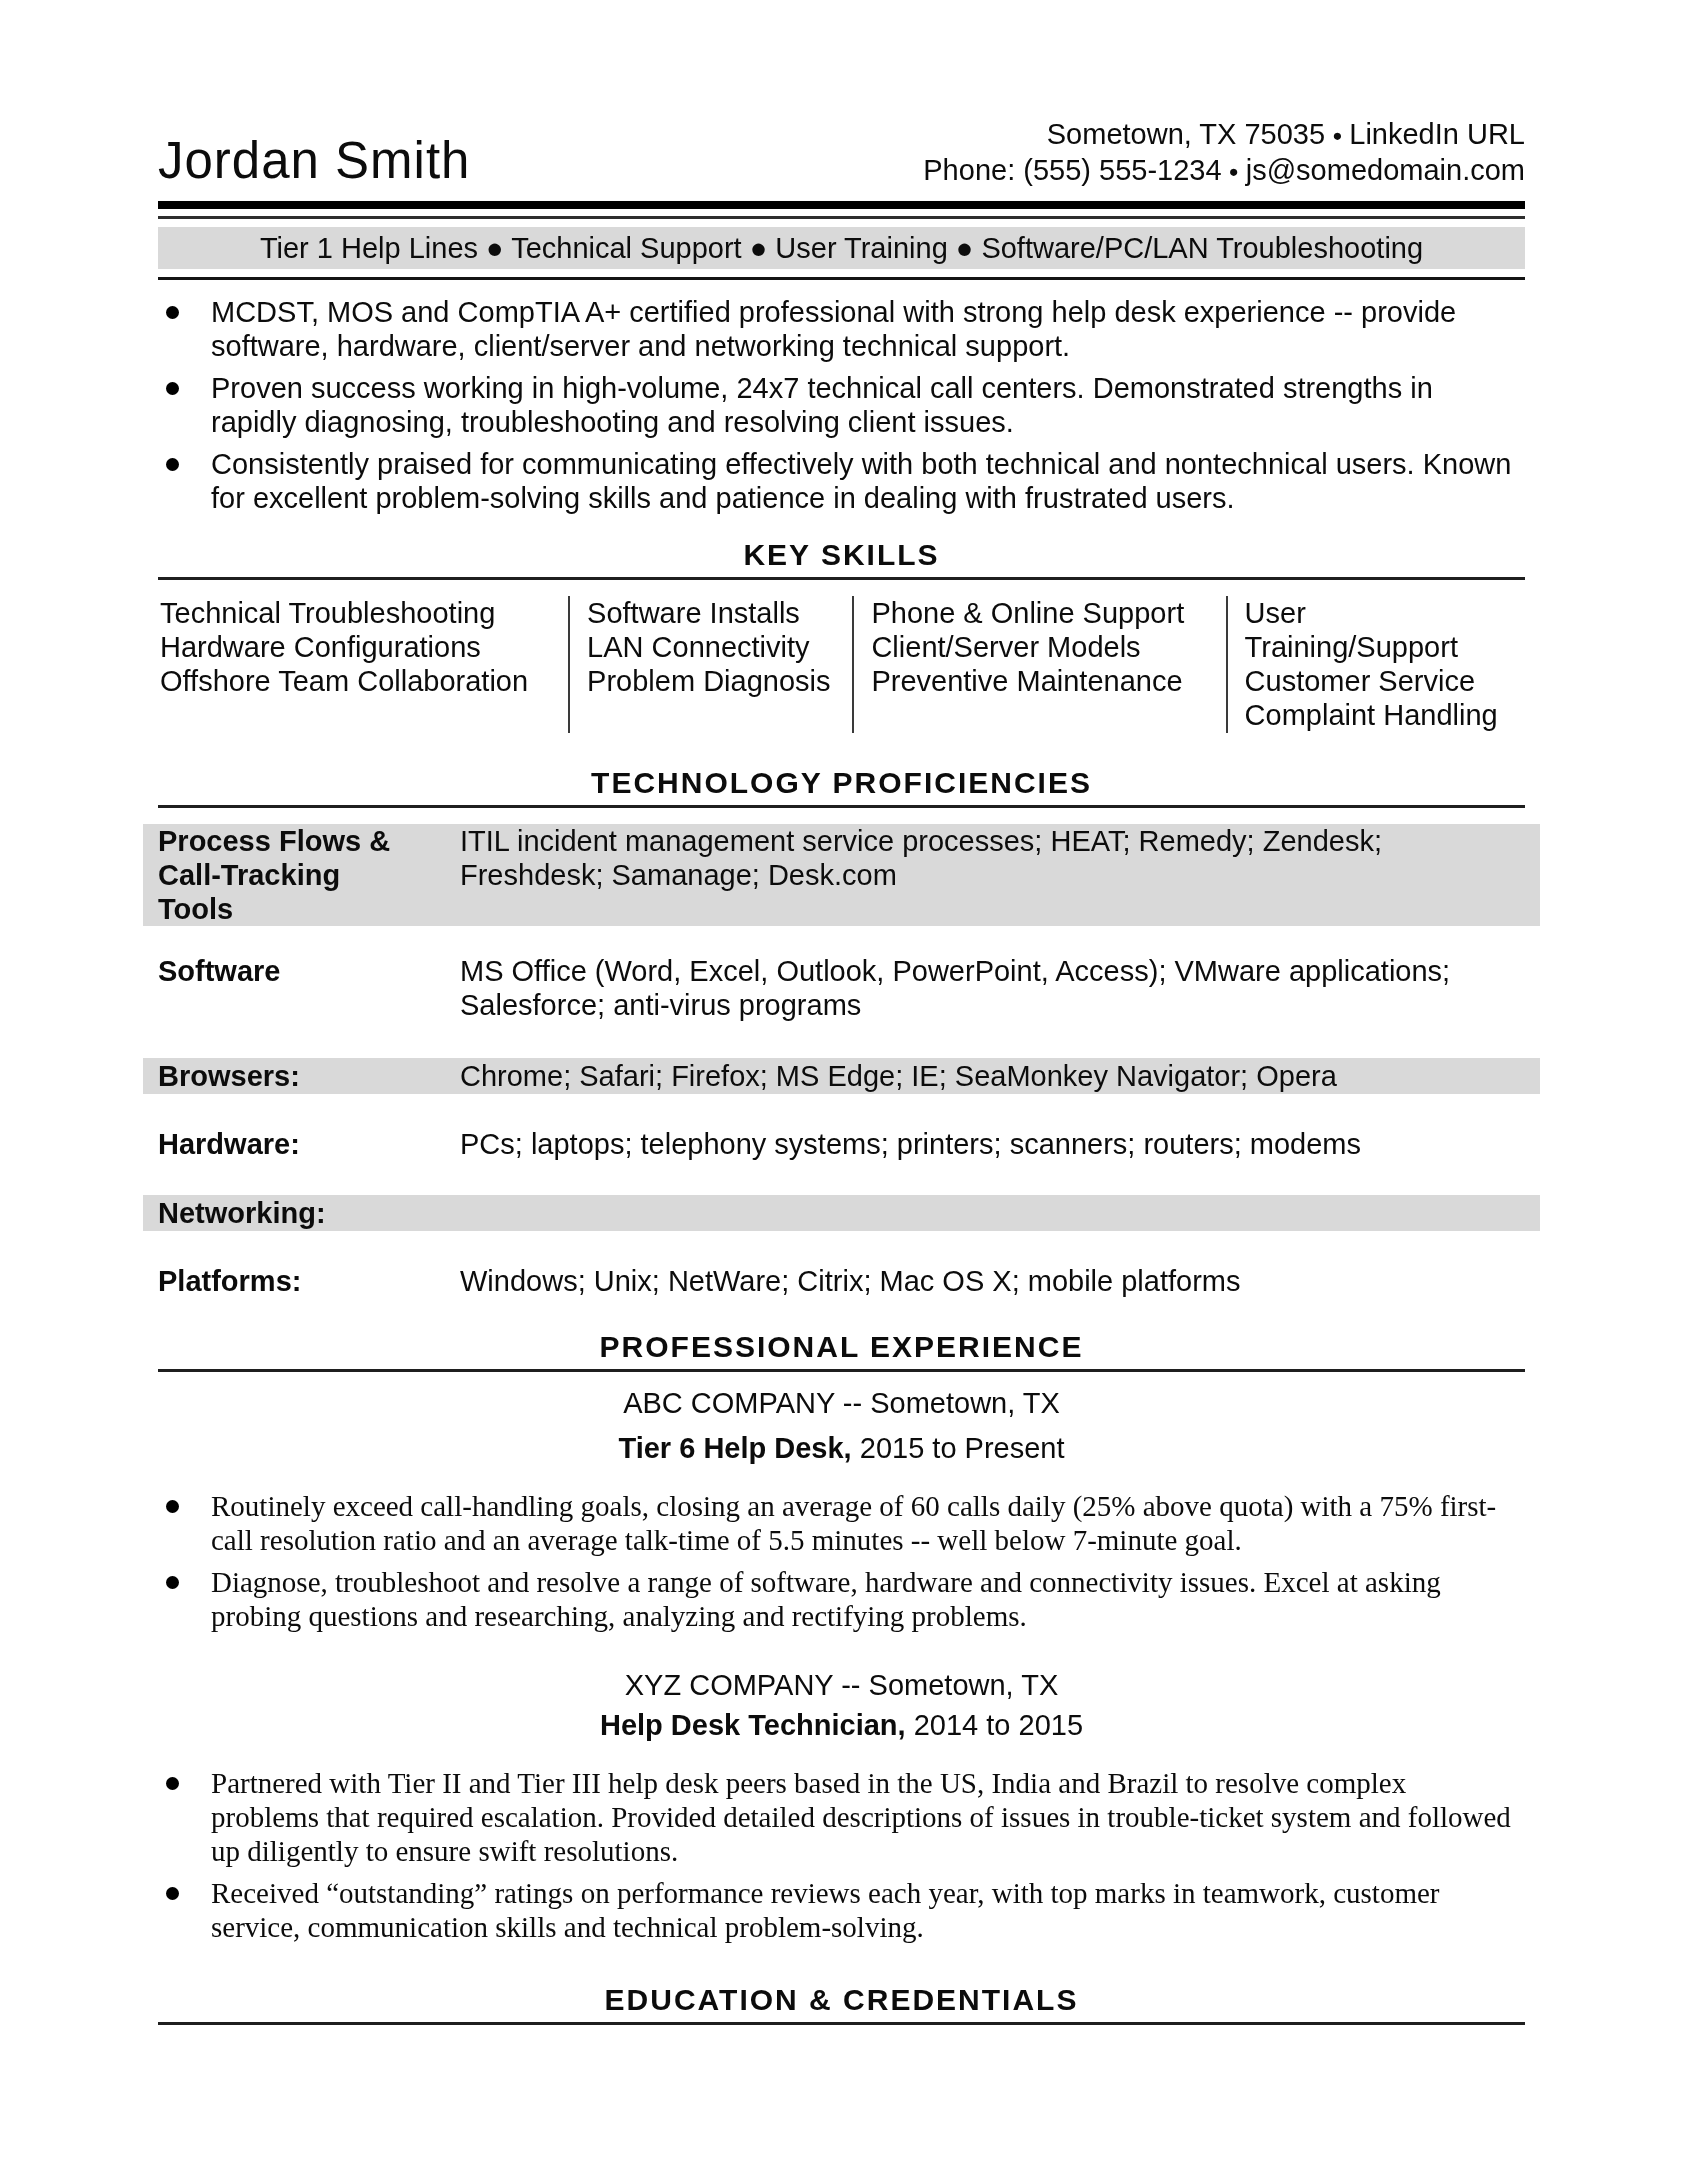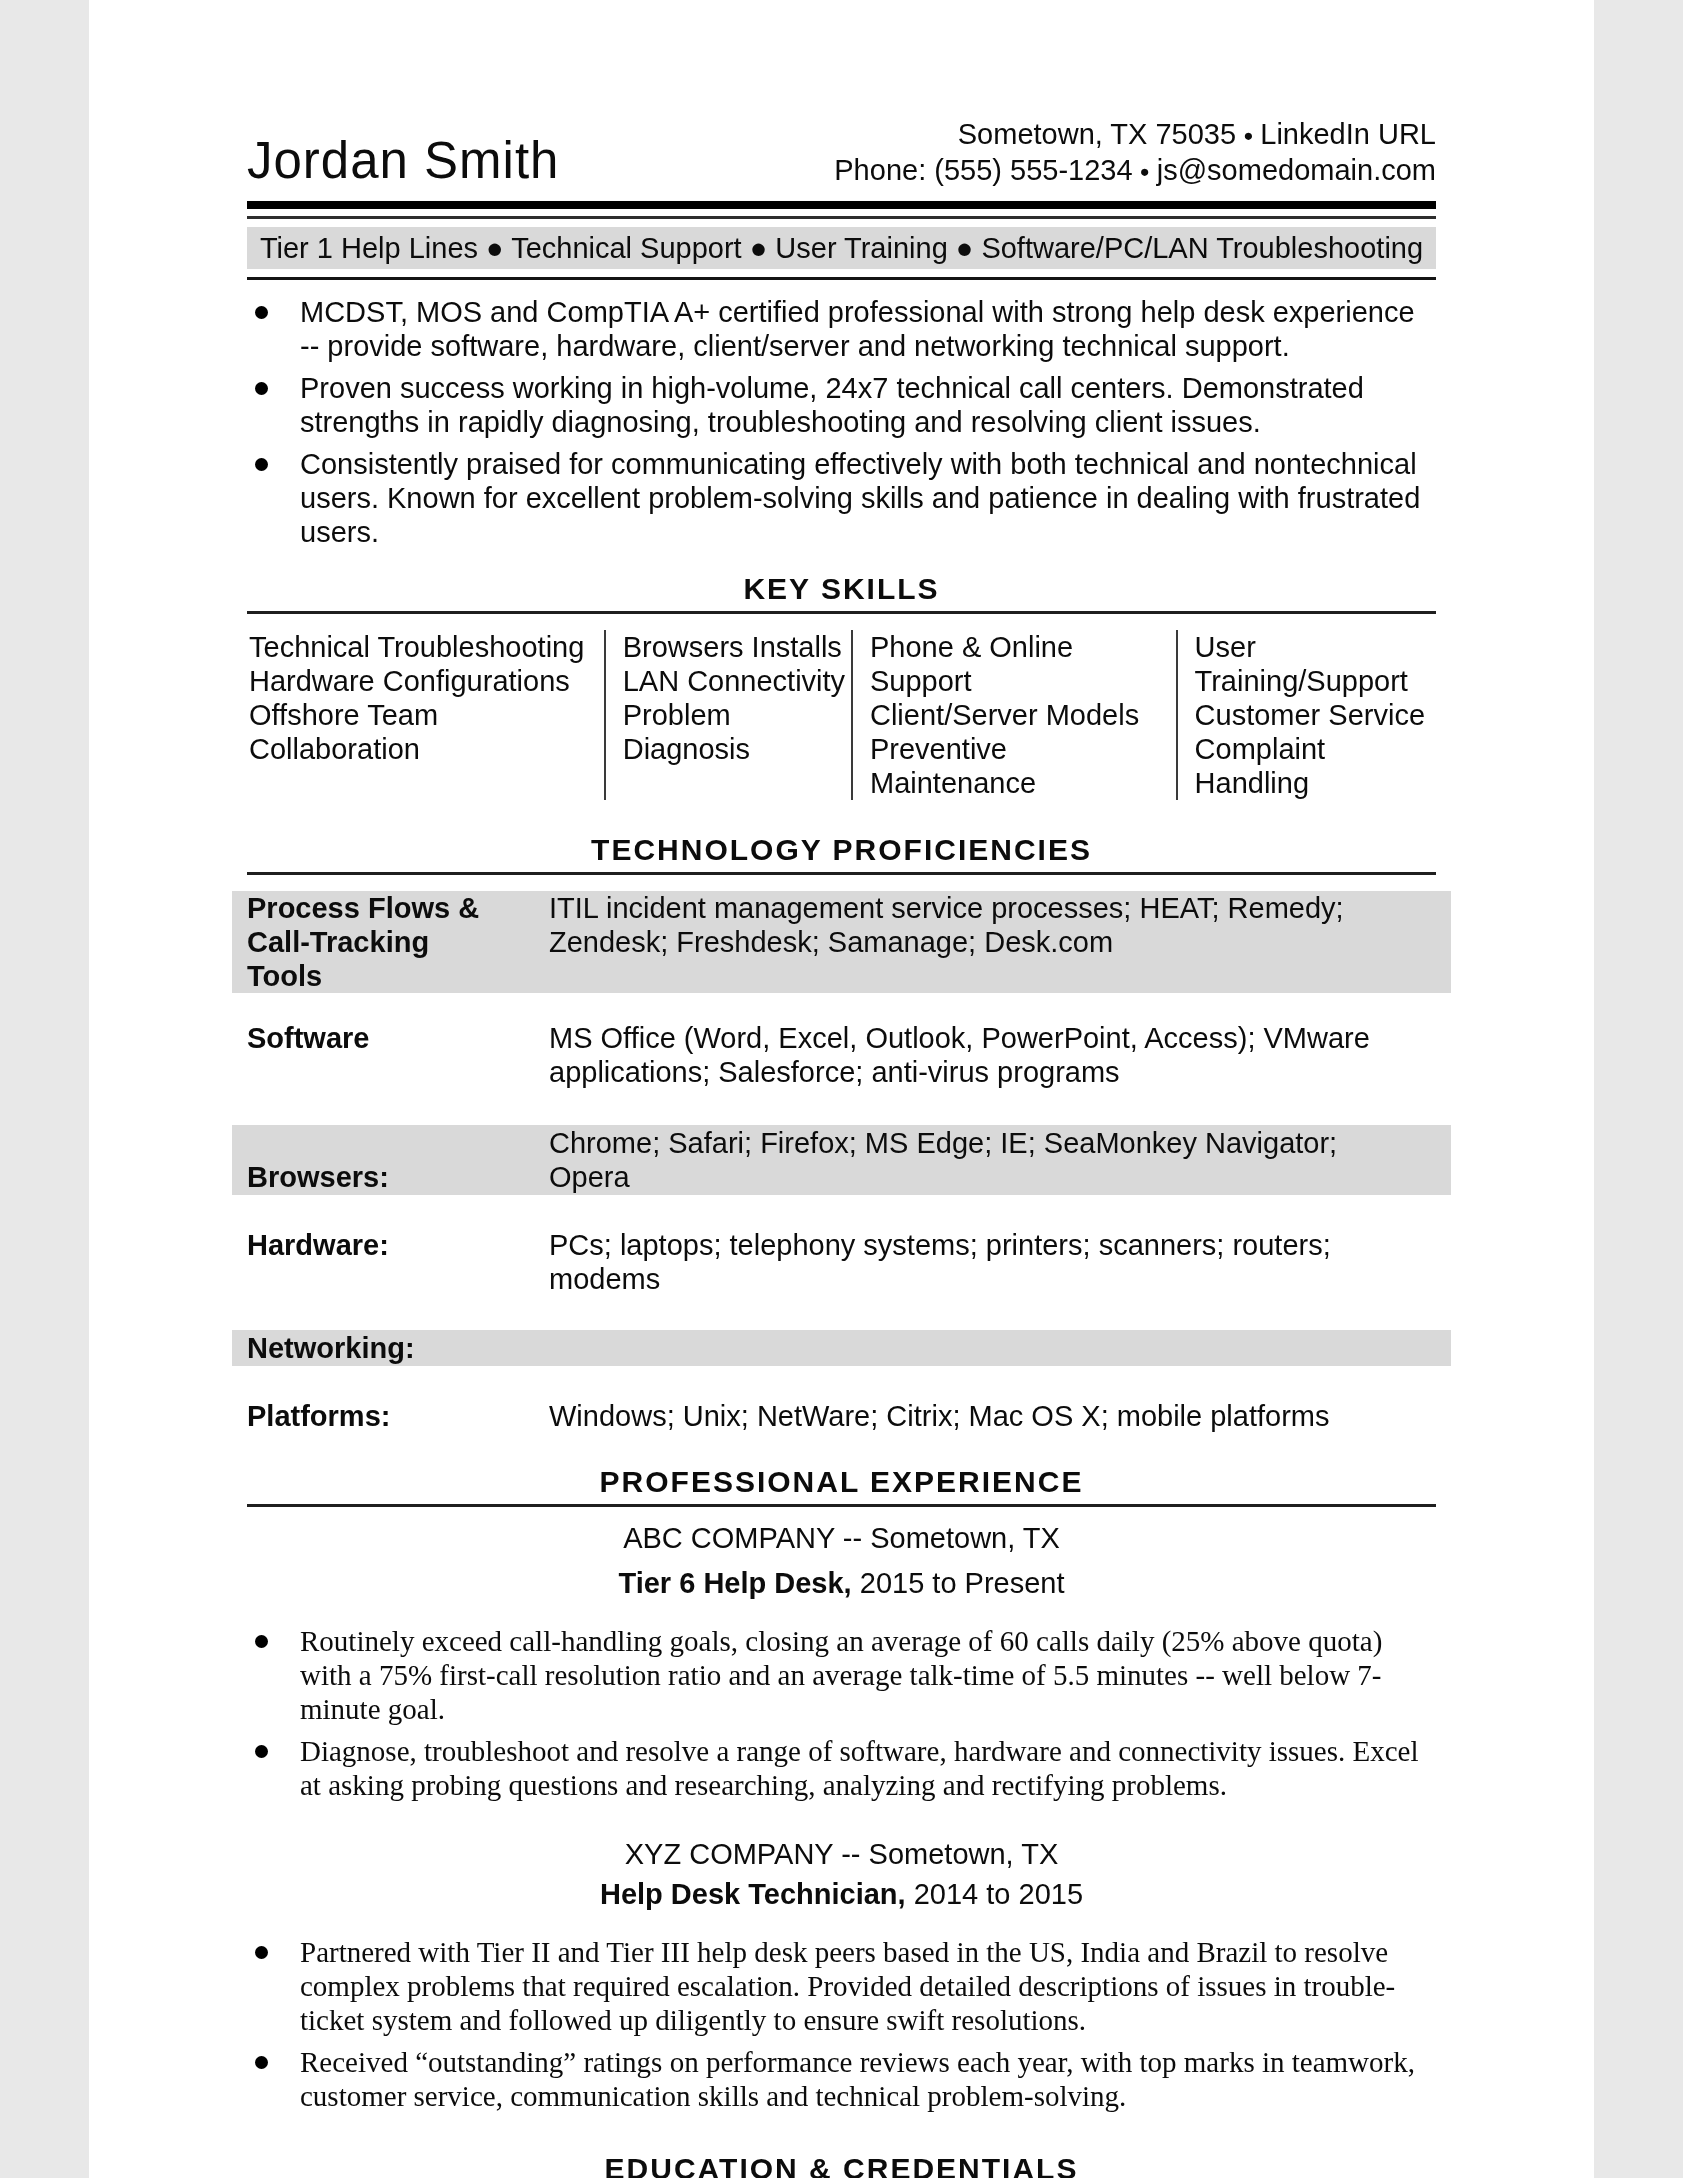--- a/index.html
+++ b/index.html
@@ -1,17 +1,17 @@
 <!DOCTYPE html>
 <html><head>
 <meta charset="utf-8">
 <style>
   html,body{margin:0;padding:0;background:#e8e8e8;}
   .page{
-    width:1505px;height:2178px;background:#fff;margin:0 auto;
+    width:1683px;height:2178px;background:#fff;margin:0 auto;
     font-family:"Liberation Sans",sans-serif;font-size:29px;line-height:34px;
     color:#0c0c0c;padding:0 158px;box-sizing:border-box;overflow:hidden;
   }
   
   .header{display:flex;justify-content:space-between;align-items:flex-end;margin-top:117px;}
   .name{font-size:51px;line-height:57px;letter-spacing:1px;font-weight:400;white-space:nowrap;}
   .contact{text-align:right;font-size:29px;line-height:34px;white-space:nowrap;}
   .sep-dot{font-size:0.58em;vertical-align:0.18em;margin:0 7px;}
   .rule-thick{height:8px;background:#000;margin-top:12px;}
   .rule-title{height:3px;background:#2e2e2e;margin-top:7px;}
@@ -91,21 +91,21 @@
 
   <div class="section-heading mt-keyskills">KEY SKILLS</div>
   <div class="rule-section"></div>
   <div class="skills">
     <div class="col c1">
       <div>Technical Troubleshooting</div>
       <div>Hardware Configurations</div>
       <div>Offshore Team Collaboration</div>
     </div>
     <div class="col c2">
-      <div>Browsers Installs</div>
+      <div>Software Installs</div>
       <div>LAN Connectivity</div>
       <div>Problem Diagnosis</div>
     </div>
     <div class="col c3">
       <div>Phone &amp; Online Support</div>
       <div>Client/Server Models</div>
       <div>Preventive Maintenance</div>
     </div>
     <div class="col c4">
       <div>User Training/Support</div>

